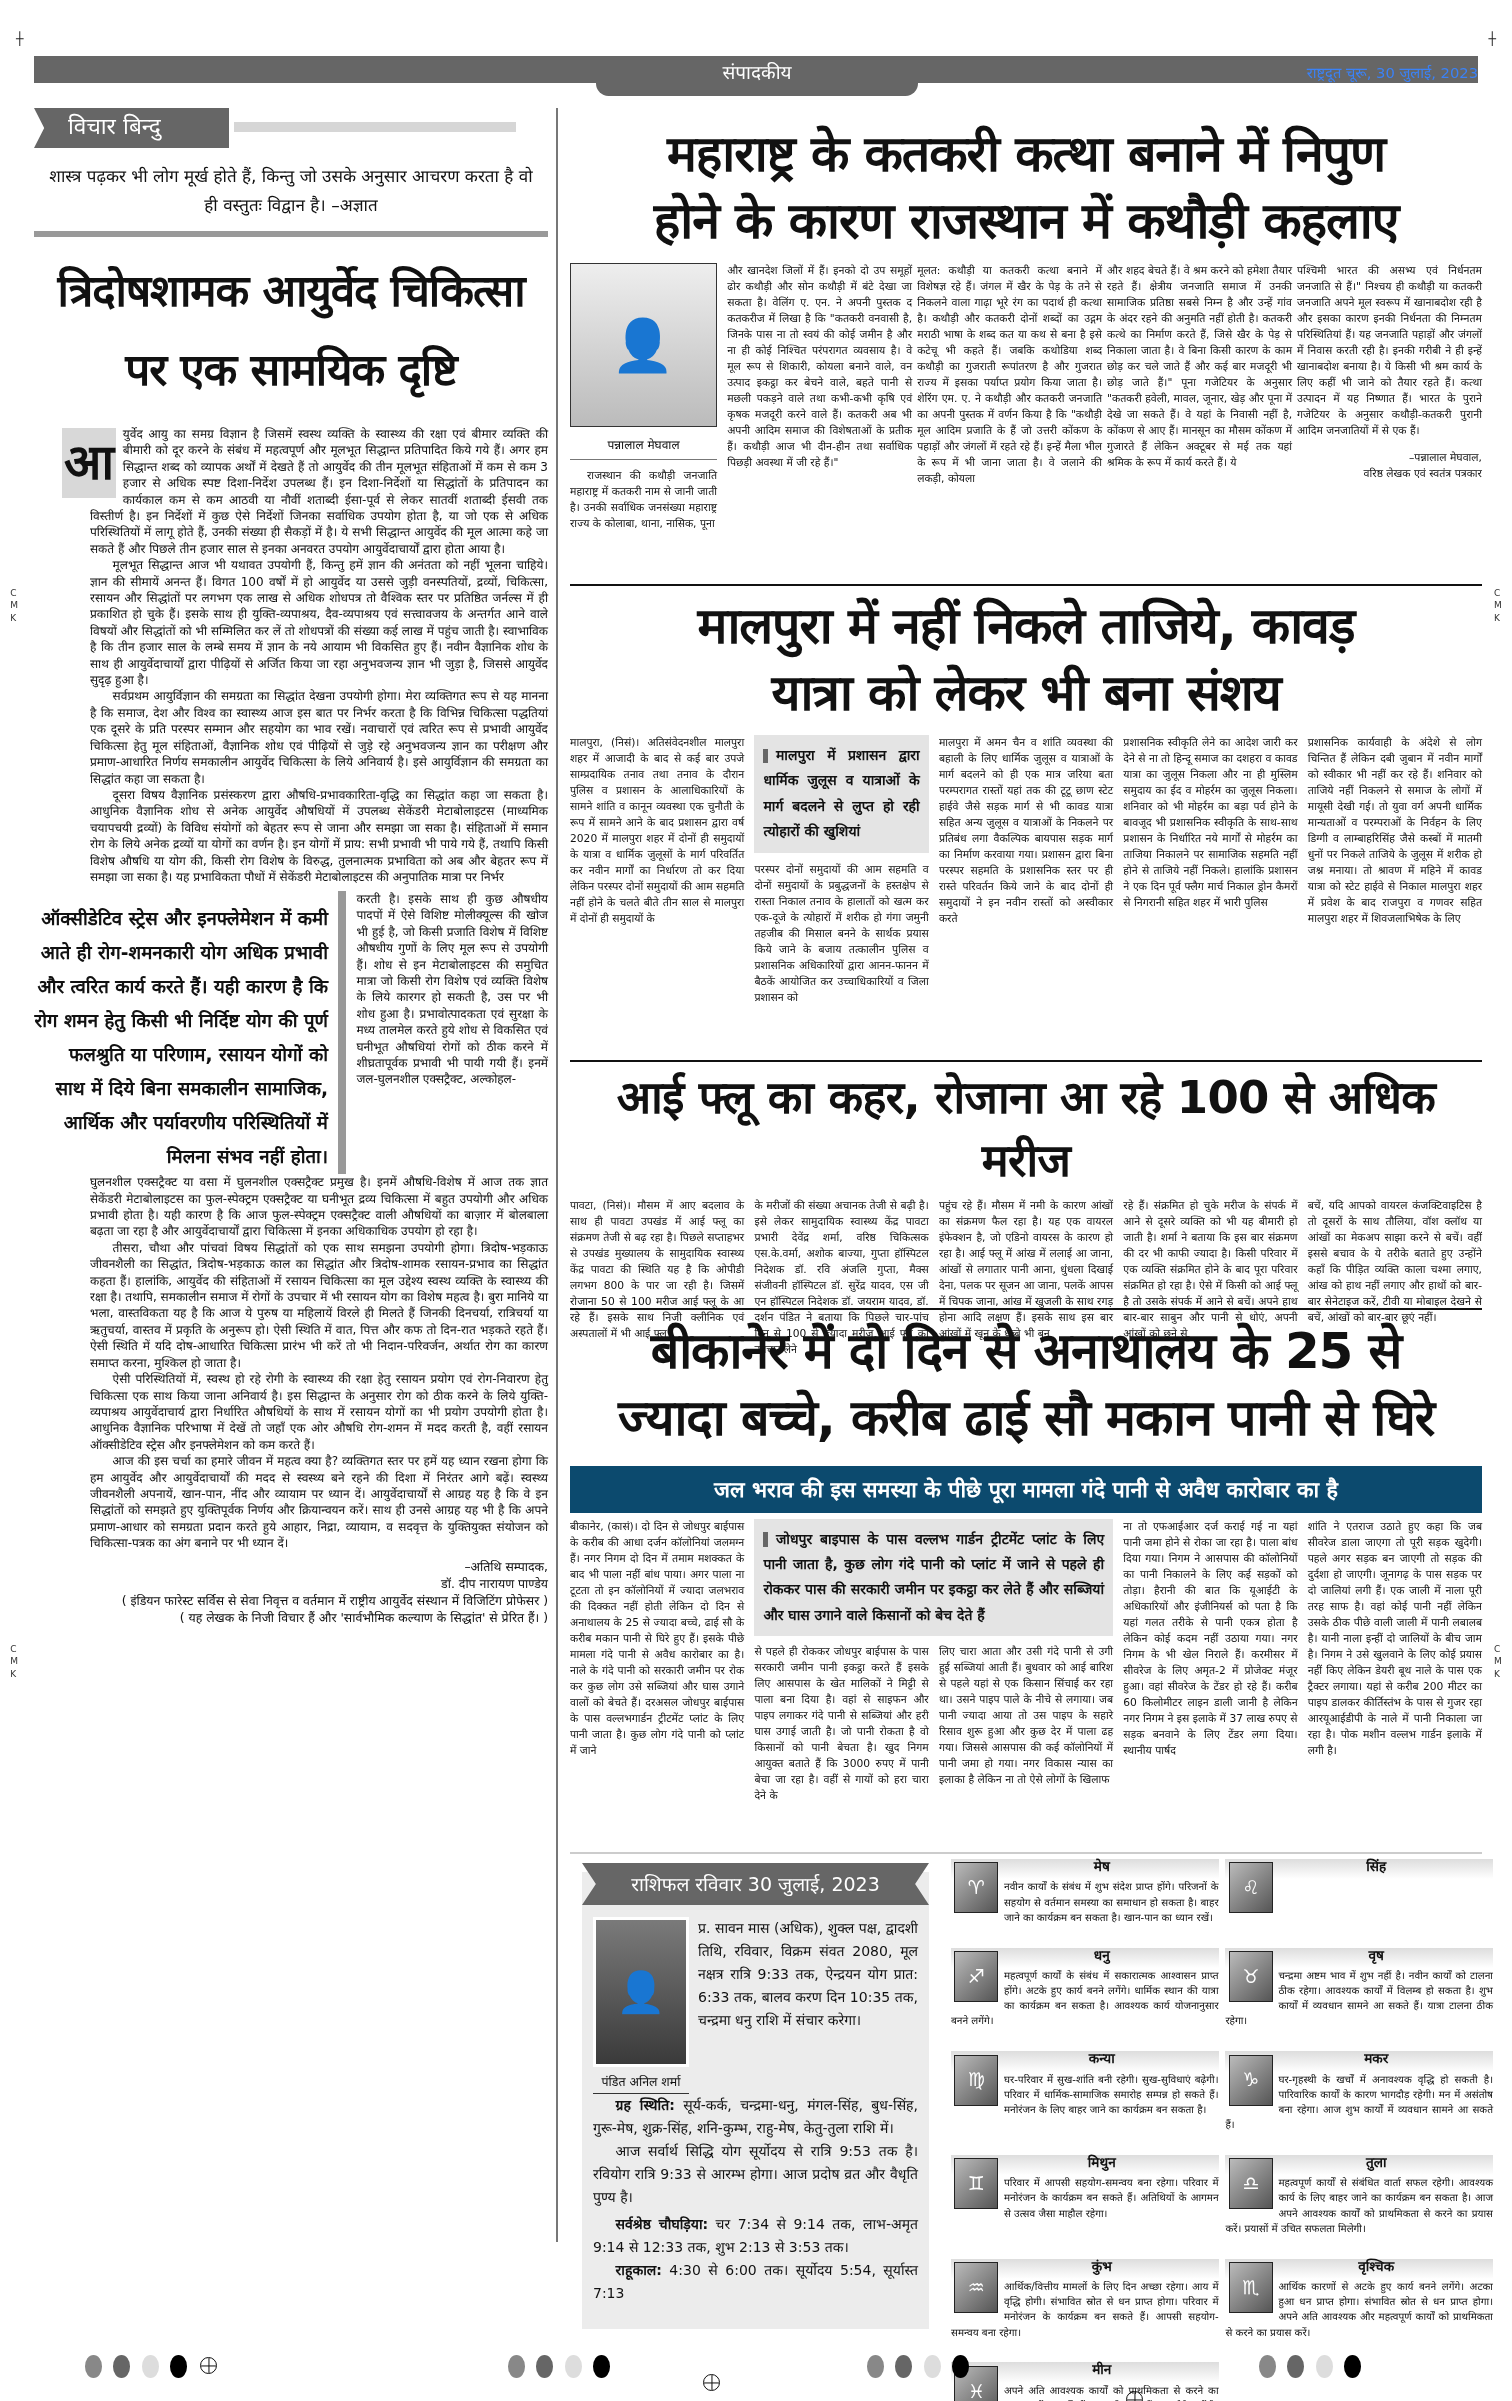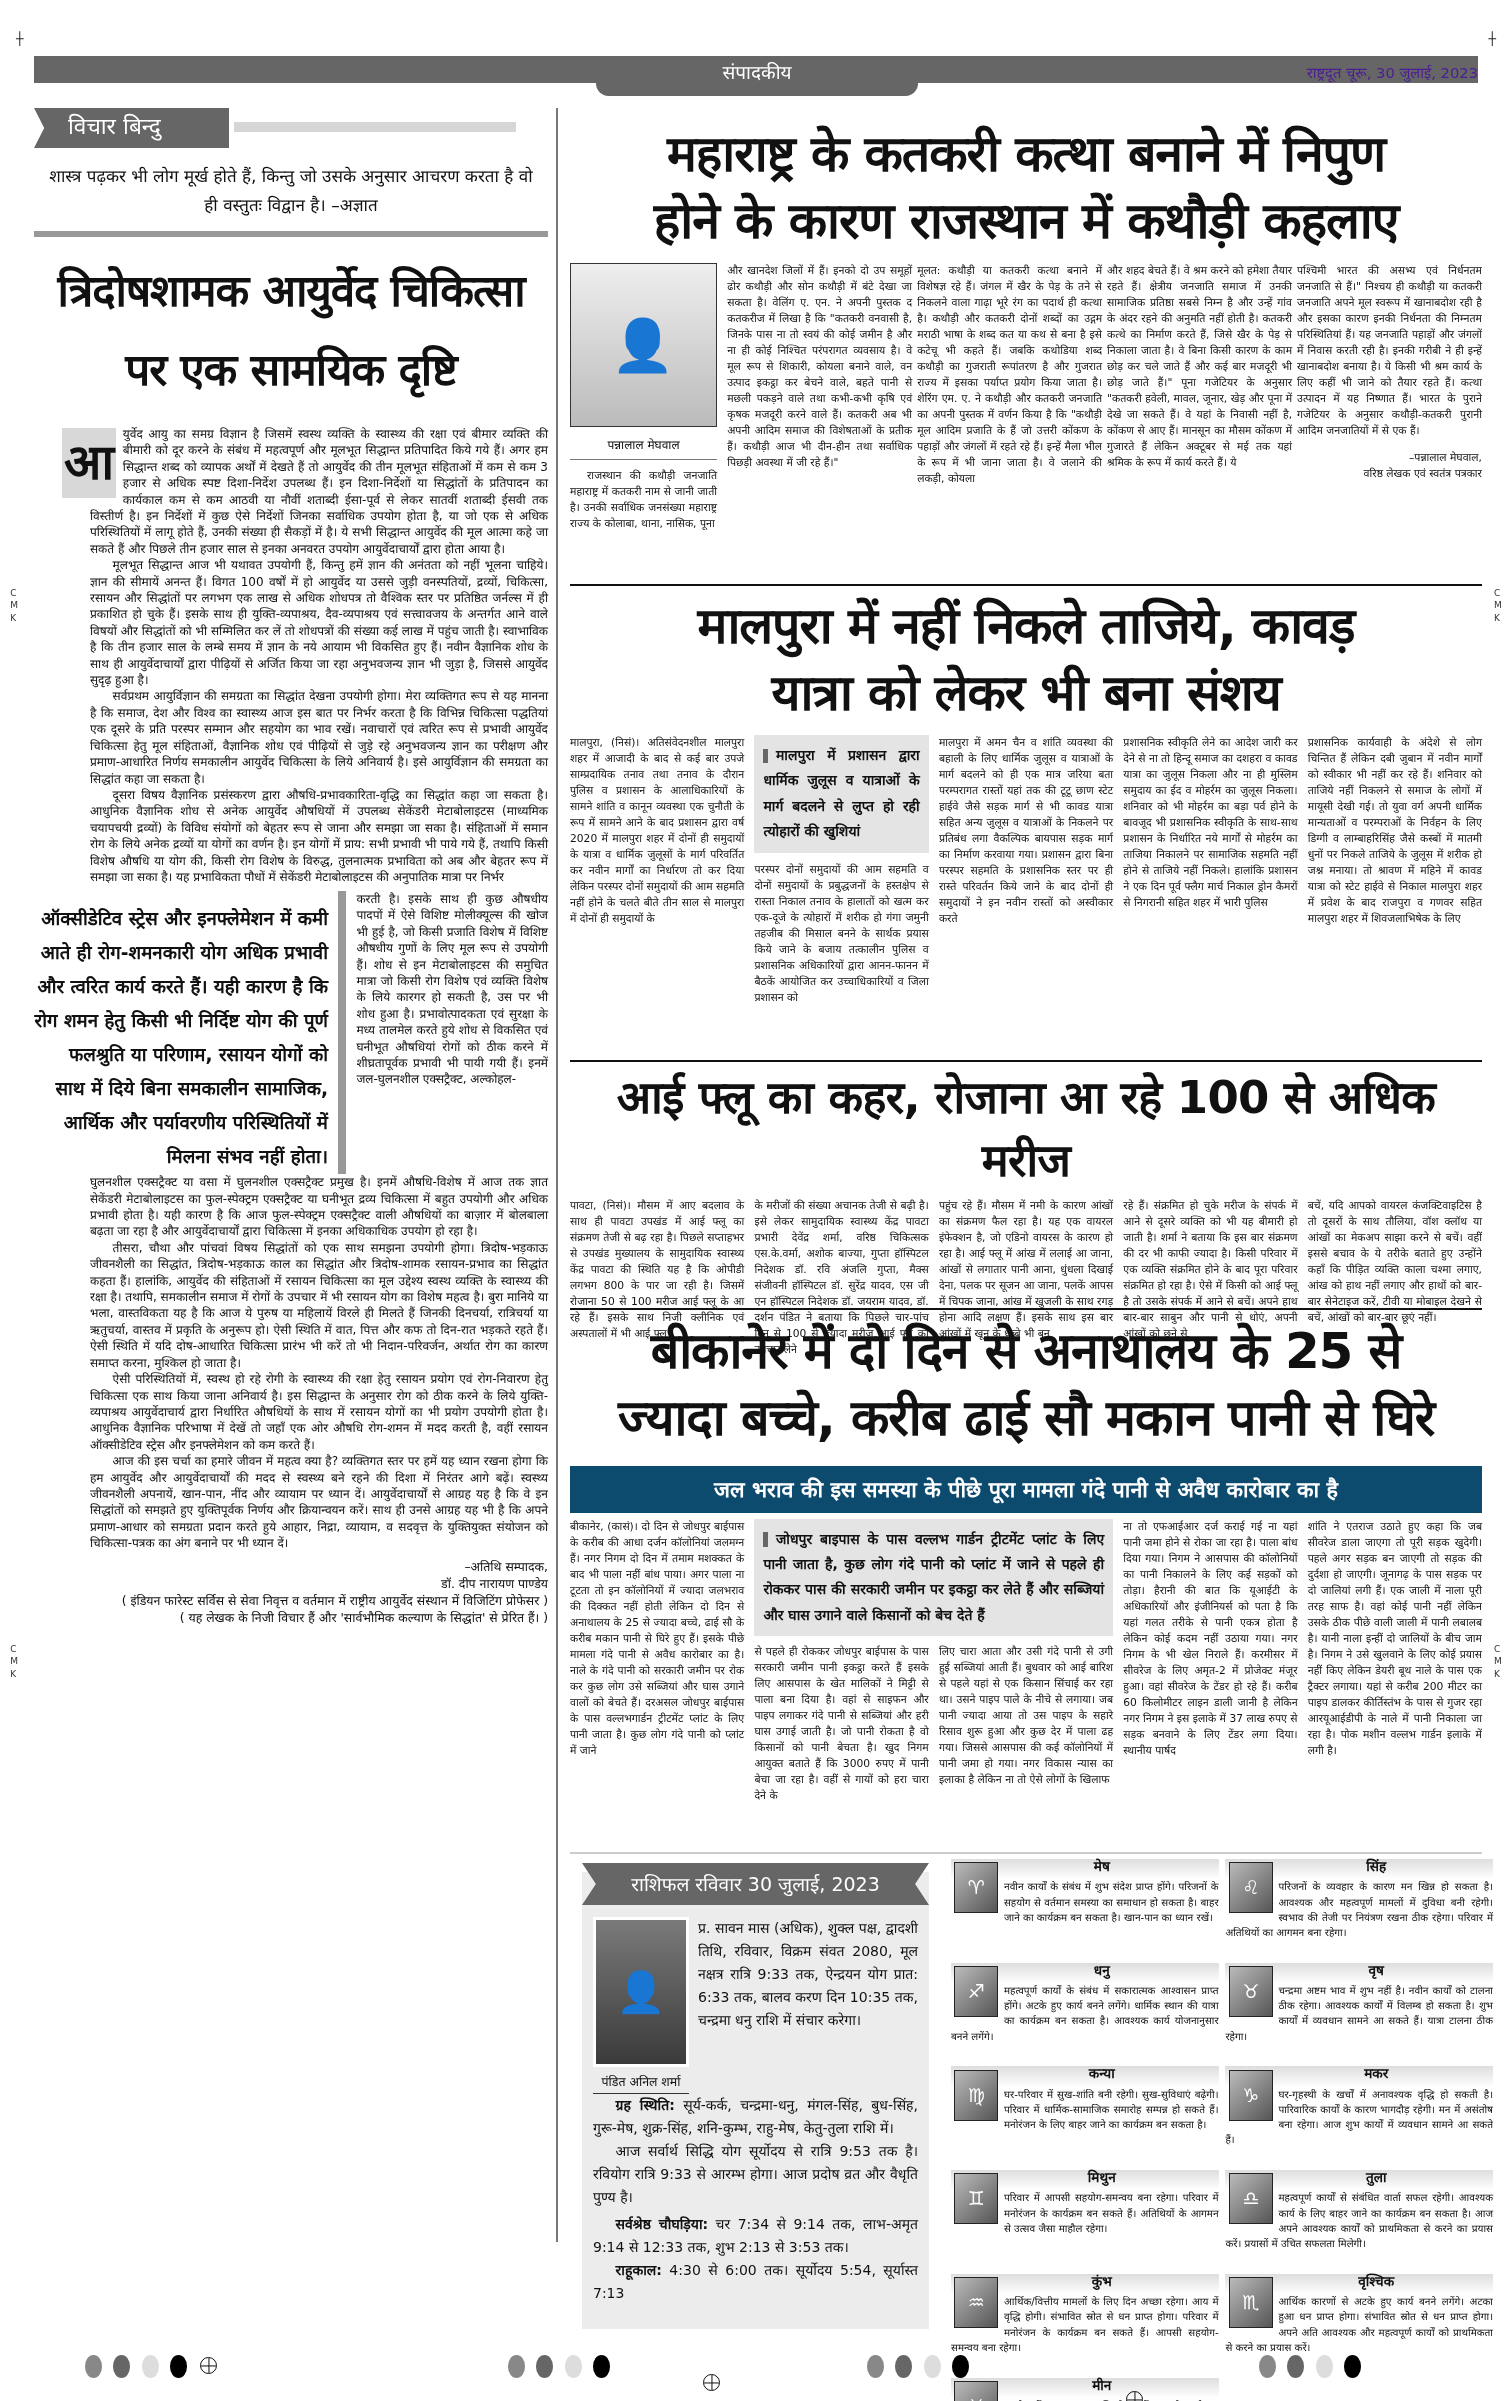--- a/index.html
+++ b/index.html
@@ -2,21 +2,21 @@
 <html style="font-size:9px"><head>
 <meta charset="utf-8">
 <style>
   * { box-sizing: border-box; margin: 0; padding: 0; }
   body { width: 1512px; height: 2401px; background: #fff; font-family: "DejaVu Sans", sans-serif; color: #111; position: relative; overflow: hidden; }
   .abs { position: absolute; }
   
   .hdr { left: 34px; top: 56px; width: 1444px; height: 27px; background: #666; }
   .hdr-tab { left: 596px; top: 56px; width: 322px; height: 40px; background: #666; border-radius: 0 0 12.4px 12.4px; }
   .hdr-title { left: 596px; top: 59px; width: 322px; text-align: center; color: #fff; font-size: 19px; }
-  .hdr-date { right: 34px; top: 62px; color: #4c1d95; font-size: 14.7px; }
+  .hdr-date { right: 34px; top: 62px; color: #3b82f6; font-size: 14.7px; }
   .regmark { color: #222; font-size: 12.4px; }
   .side-cmk { font-size: 9px; line-height: 12.4px; color: #333; }
   
   .leftcol { left: 34px; top: 108px; width: 514px; }
   .vb-tag { position: relative; width: 195px; height: 40px; background: #666; clip-path: polygon(0 0, 100% 0, 100% 100%, 0 100%, 10.2px 50%); color: #fff; font-size: 22.6px; padding: 2.3px 0 0 34px; }
   .vb-line { position: absolute; left: 200px; top: 14px; width: 282px; height: 10.2px; background: #d6d6d6; }
   .quote { font-size: 17px; text-align: center; line-height: 29px; margin: 12.4px 11.3px 0; }
   .rule-grey { height: 6.8px; background: #999; margin: 10.2px 0 13.6px; }
   .big-headline { font-size: 44px; font-weight: bold; text-align: center; line-height: 79px; letter-spacing: -1.1px; }
   .body-text { font-size: 12px; line-height: 16.4px; text-align: justify; }
@@ -215,21 +215,21 @@
   </div>
   <p class="panchang" style="text-indent:22.6px;"><b>ग्रह स्थिति:</b> <span>सूर्य-कर्क, चन्द्रमा-धनु, मंगल-सिंह, बुध-सिंह, गुरू-मेष, शुक्र-सिंह, शनि-कुम्भ, राहु-मेष, केतु-तुला राशि में।</span></p>
   <p class="panchang" style="text-indent:22.6px;">आज सर्वार्थ सिद्धि योग सूर्योदय से रात्रि 9:53 तक है। रवियोग रात्रि 9:33 से आरम्भ होगा। आज प्रदोष व्रत और वैधृति पुण्य है।</p>
   <p class="panchang" style="text-indent:22.6px;margin-top:4.5px;"><b>सर्वश्रेष्ठ चौघड़िया:</b> <span>चर 7:34 से 9:14 तक, लाभ-अमृत 9:14 से 12:33 तक, शुभ 2:13 से 3:53 तक।</span></p>
   <p class="panchang" style="text-indent:22.6px;"><b>राहूकाल:</b> <span>4:30 से 6:00 तक। सूर्योदय 5:54, सूर्यास्त 7:13</span></p>
 </div>
 
 <div class="abs zgrid">
 
   <div class="zcell"><div class="zhead">मेष</div><div class="zimg">♈</div><span>नवीन कार्यों के संबंध में शुभ संदेश प्राप्त होंगे। परिजनों के सहयोग से वर्तमान समस्या का समाधान हो सकता है। बाहर जाने का कार्यक्रम बन सकता है। खान-पान का ध्यान रखें।</span></div>
-  <div class="zcell"><div class="zhead">सिंह</div><div class="zimg">♌</div><span>परिजनों के व्यवहार के कारण मन खिन्न हो सकता है। आवश्यक और महत्वपूर्ण मामलों में दुविधा बनी रहेगी। स्वभाव की तेजी पर नियंत्रण रखना ठीक रहेगा। परिवार में अतिथियों का आगमन बना रहेगा।</span></div>
+  <div class="zcell"><div class="zhead">सिंह</div><div class="zimg">♌</div></div>
   <div class="zcell"><div class="zhead">धनु</div><div class="zimg">♐</div><span>महत्वपूर्ण कार्यों के संबंध में सकारात्मक आश्वासन प्राप्त होंगे। अटके हुए कार्य बनने लगेंगे। धार्मिक स्थान की यात्रा का कार्यक्रम बन सकता है। आवश्यक कार्य योजनानुसार बनने लगेंगे।</span></div>
   <div class="zcell"><div class="zhead">वृष</div><div class="zimg">♉</div><span>चन्द्रमा अष्टम भाव में शुभ नहीं है। नवीन कार्यों को टालना ठीक रहेगा। आवश्यक कार्यों में विलम्ब हो सकता है। शुभ कार्यों में व्यवधान सामने आ सकते हैं। यात्रा टालना ठीक रहेगा।</span></div>
   <div class="zcell"><div class="zhead">कन्या</div><div class="zimg">♍</div><span>घर-परिवार में सुख-शांति बनी रहेगी। सुख-सुविधाएं बढ़ेगी। परिवार में धार्मिक-सामाजिक समारोह सम्पन्न हो सकते हैं। मनोरंजन के लिए बाहर जाने का कार्यक्रम बन सकता है।</span></div>
   <div class="zcell"><div class="zhead">मकर</div><div class="zimg">♑</div><span>घर-गृहस्थी के खर्चों में अनावश्यक वृद्धि हो सकती है। पारिवारिक कार्यों के कारण भागदौड़ रहेगी। मन में असंतोष बना रहेगा। आज शुभ कार्यों में व्यवधान सामने आ सकते हैं।</span></div>
   <div class="zcell"><div class="zhead">मिथुन</div><div class="zimg">♊</div><span>परिवार में आपसी सहयोग-समन्वय बना रहेगा। परिवार में मनोरंजन के कार्यक्रम बन सकते हैं। अतिथियों के आगमन से उत्सव जैसा माहौल रहेगा।</span></div>
   <div class="zcell"><div class="zhead">तुला</div><div class="zimg">♎</div><span>महत्वपूर्ण कार्यों से संबंधित वार्ता सफल रहेगी। आवश्यक कार्य के लिए बाहर जाने का कार्यक्रम बन सकता है। आज अपने आवश्यक कार्यों को प्राथमिकता से करने का प्रयास करें। प्रयासों में उचित सफलता मिलेगी।</span></div>
   <div class="zcell"><div class="zhead">कुंभ</div><div class="zimg">♒</div><span>आर्थिक/वित्तीय मामलों के लिए दिन अच्छा रहेगा। आय में वृद्धि होगी। संभावित स्रोत से धन प्राप्त होगा। परिवार में मनोरंजन के कार्यक्रम बन सकते हैं। आपसी सहयोग-समन्वय बना रहेगा।</span></div>
   <div class="zcell"><div class="zhead">वृश्चिक</div><div class="zimg">♏</div><span>आर्थिक कारणों से अटके हुए कार्य बनने लगेंगे। अटका हुआ धन प्राप्त होगा। संभावित स्रोत से धन प्राप्त होगा। अपने अति आवश्यक और महत्वपूर्ण कार्यों को प्राथमिकता से करने का प्रयास करें।</span></div>
   <div class="zcell"><div class="zhead">मीन</div><div class="zimg">♓</div><span>अपने अति आवश्यक कार्यों को प्राथमिकता से करने का प्रयास करें। कार्यों में आ रही अड़चनें दूर होने लगेंगी। आवश्यक कार्य शीघ्रता/सुगमता से बनने लगेंगे। स्वास्थ्य ठीक रहेगा।</span></div>
 </div>

